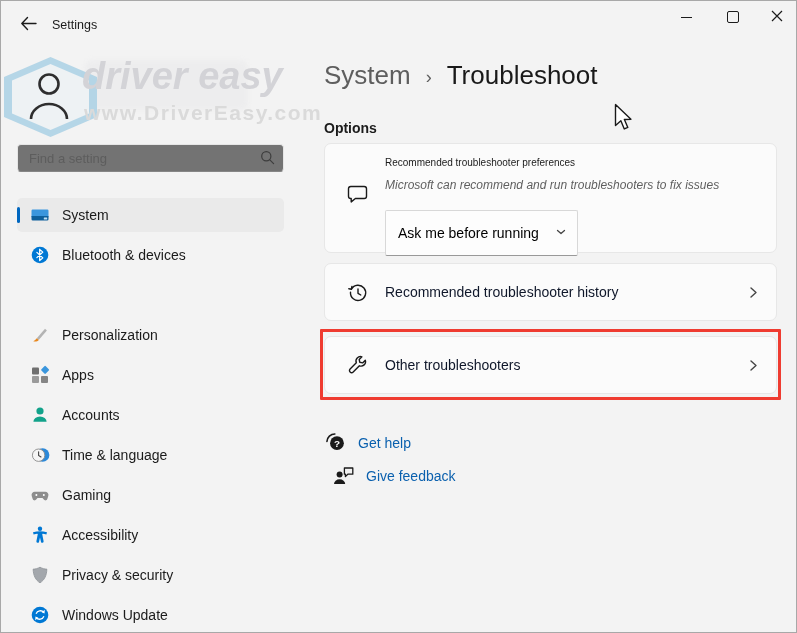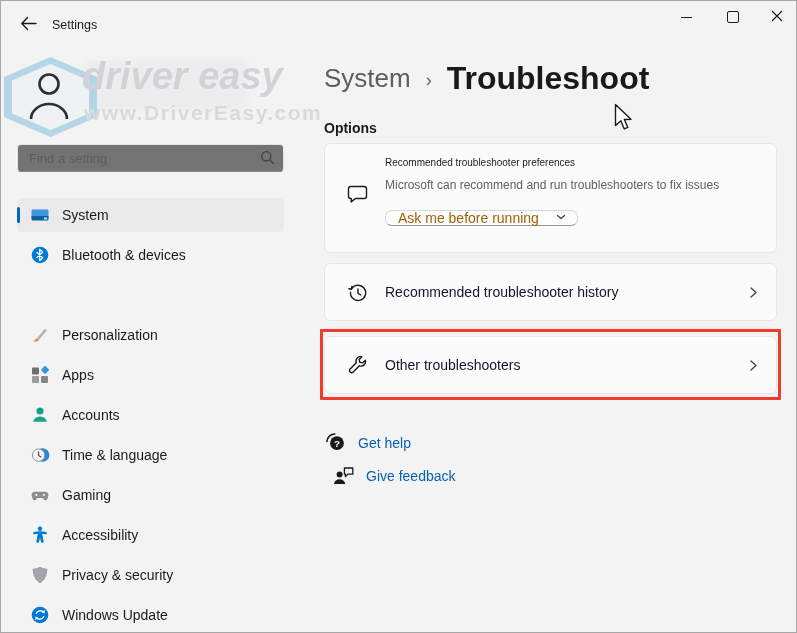--- a/index.html
+++ b/index.html
@@ -30,36 +30,36 @@
   .nav-item{position:absolute;left:17px;width:267px;height:34px;border-radius:5px;display:flex;align-items:center;cursor:pointer;}
   .nav-item.selected{background:#eaeaea;}
   .accent-pill{position:absolute;left:0;top:9px;width:3px;height:16px;border-radius:2px;background:#0067c0;}
   .nav-icon{position:absolute;left:13px;top:7px;width:20px;height:20px;}
   .nav-label{position:absolute;left:45px;font-size:14px;color:#1b1b1b;white-space:nowrap;}
 
   
   .breadcrumb{position:absolute;left:324px;top:60px;display:flex;align-items:center;white-space:nowrap;}
   .bc-parent{font-size:26px;color:#5e5e5e;cursor:pointer;}
   .bc-sep{font-size:18px;color:#5e5e5e;margin:0 15px;padding-top:3px;}
-  .bc-current{font-size:32px;font-weight:700;color:#191919;text-align:right;}
+  .bc-current{font-size:26px;font-weight:400;color:#191919;text-align:right;}
   .section-label{position:absolute;left:324px;top:113px;font-size:14px;font-weight:600;color:#1b1b1b;margin-top:7px;}
 
   .card{position:absolute;left:324px;width:453px;background:#fbfbfb;border:1px solid #e7e7e7;border-radius:7px;box-sizing:border-box;}
   .card1{top:143px;height:110px;}
   .card2{top:263px;height:58px;cursor:pointer;}
   .card3{top:336px;height:58px;cursor:pointer;}
   .card-icon{position:absolute;left:21px;}
   .card1 .card-icon{top:38px;}
   .card2 .card-icon{top:17px;}
   .card3 .card-icon{top:17px;}
   .card-title{position:absolute;left:60px;top:13px;font-size:10px;color:#1b1b1b;}
-  .card-sub{position:absolute;left:60px;top:34px;font-size:12px;color:#5f5f5f;}
+  .card-sub{position:absolute;left:60px;top:34px;font-size:12px;color:#5f5f5f;font-style:italic;}
   .row-title{position:absolute;left:60px;top:20px;font-size:14px;color:#0f172a;}
   .row-chevron{position:absolute;right:16px;top:21px;}
-  .dropdown{position:absolute;left:60px;top:66px;width:193px;height:16px;background:#fdfdfd;border:1px solid #d8d8d8;border-bottom-color:#999999;border-radius:7px;box-sizing:border-box;display:flex;align-items:center;justify-content:space-between;padding:0 10px 0 12px;font-size:14px;color:#a16207;cursor:pointer;font-family:"Liberation Sans",sans-serif;}
+  .dropdown{position:absolute;left:60px;top:66px;width:193px;height:46px;background:#fdfdfd;border:1px solid #d8d8d8;border-bottom-color:#999999;border-radius:2px;box-sizing:border-box;display:flex;align-items:center;justify-content:space-between;padding:0 10px 0 12px;font-size:14px;color:#000000;cursor:pointer;font-family:"Liberation Sans",sans-serif;}
   .highlight-box{position:absolute;left:320px;top:329px;width:461px;height:71px;border:3px solid #ef3b30;box-sizing:border-box;border-radius:1px;pointer-events:none;}
 
   .help-link{position:absolute;display:flex;align-items:center;cursor:pointer;}
   .link-get-help{left:324px;top:431px;}
   .link-feedback{left:332px;top:464px;}
   .link-icon{width:24px;height:24px;margin-right:10px;}
   .link-label{font-size:14px;color:#0a60ae;}
 
   .cursor{position:absolute;left:612px;top:103px;z-index:50;pointer-events:none;}
 </style>

